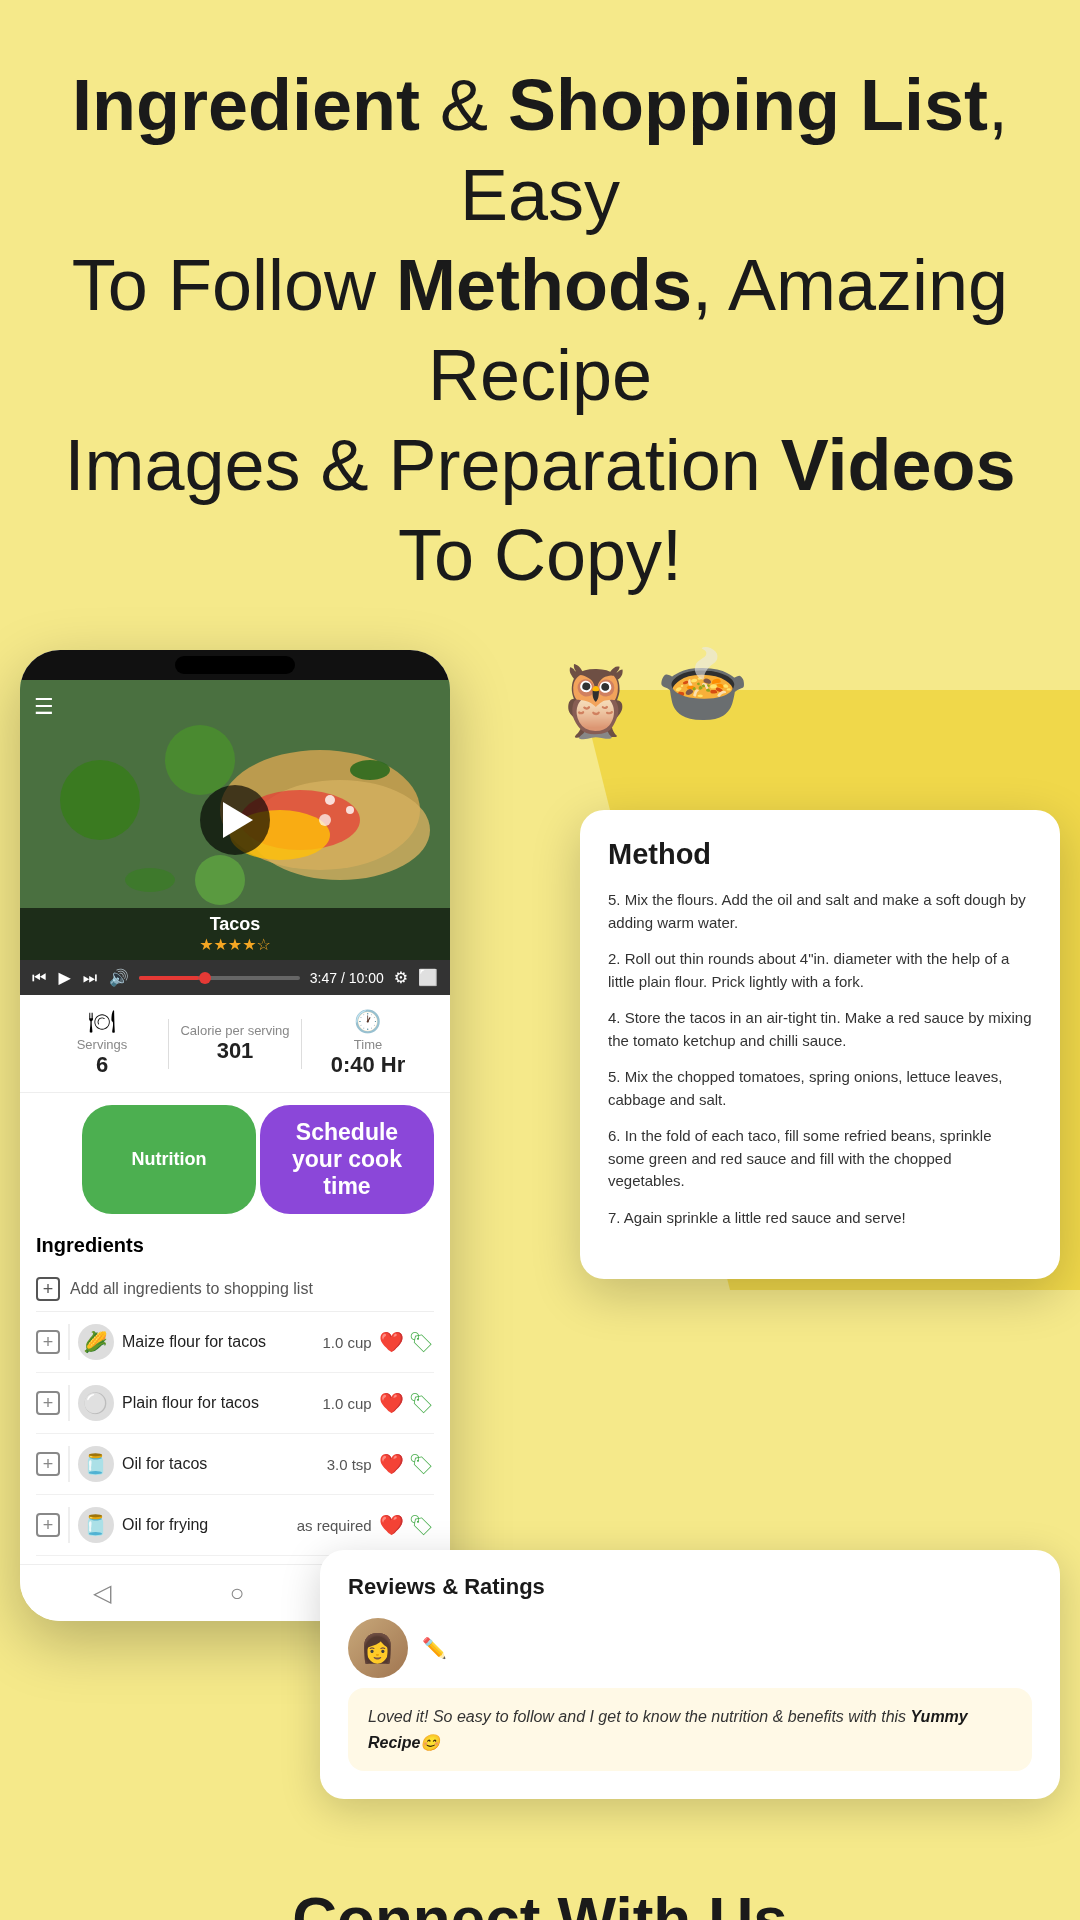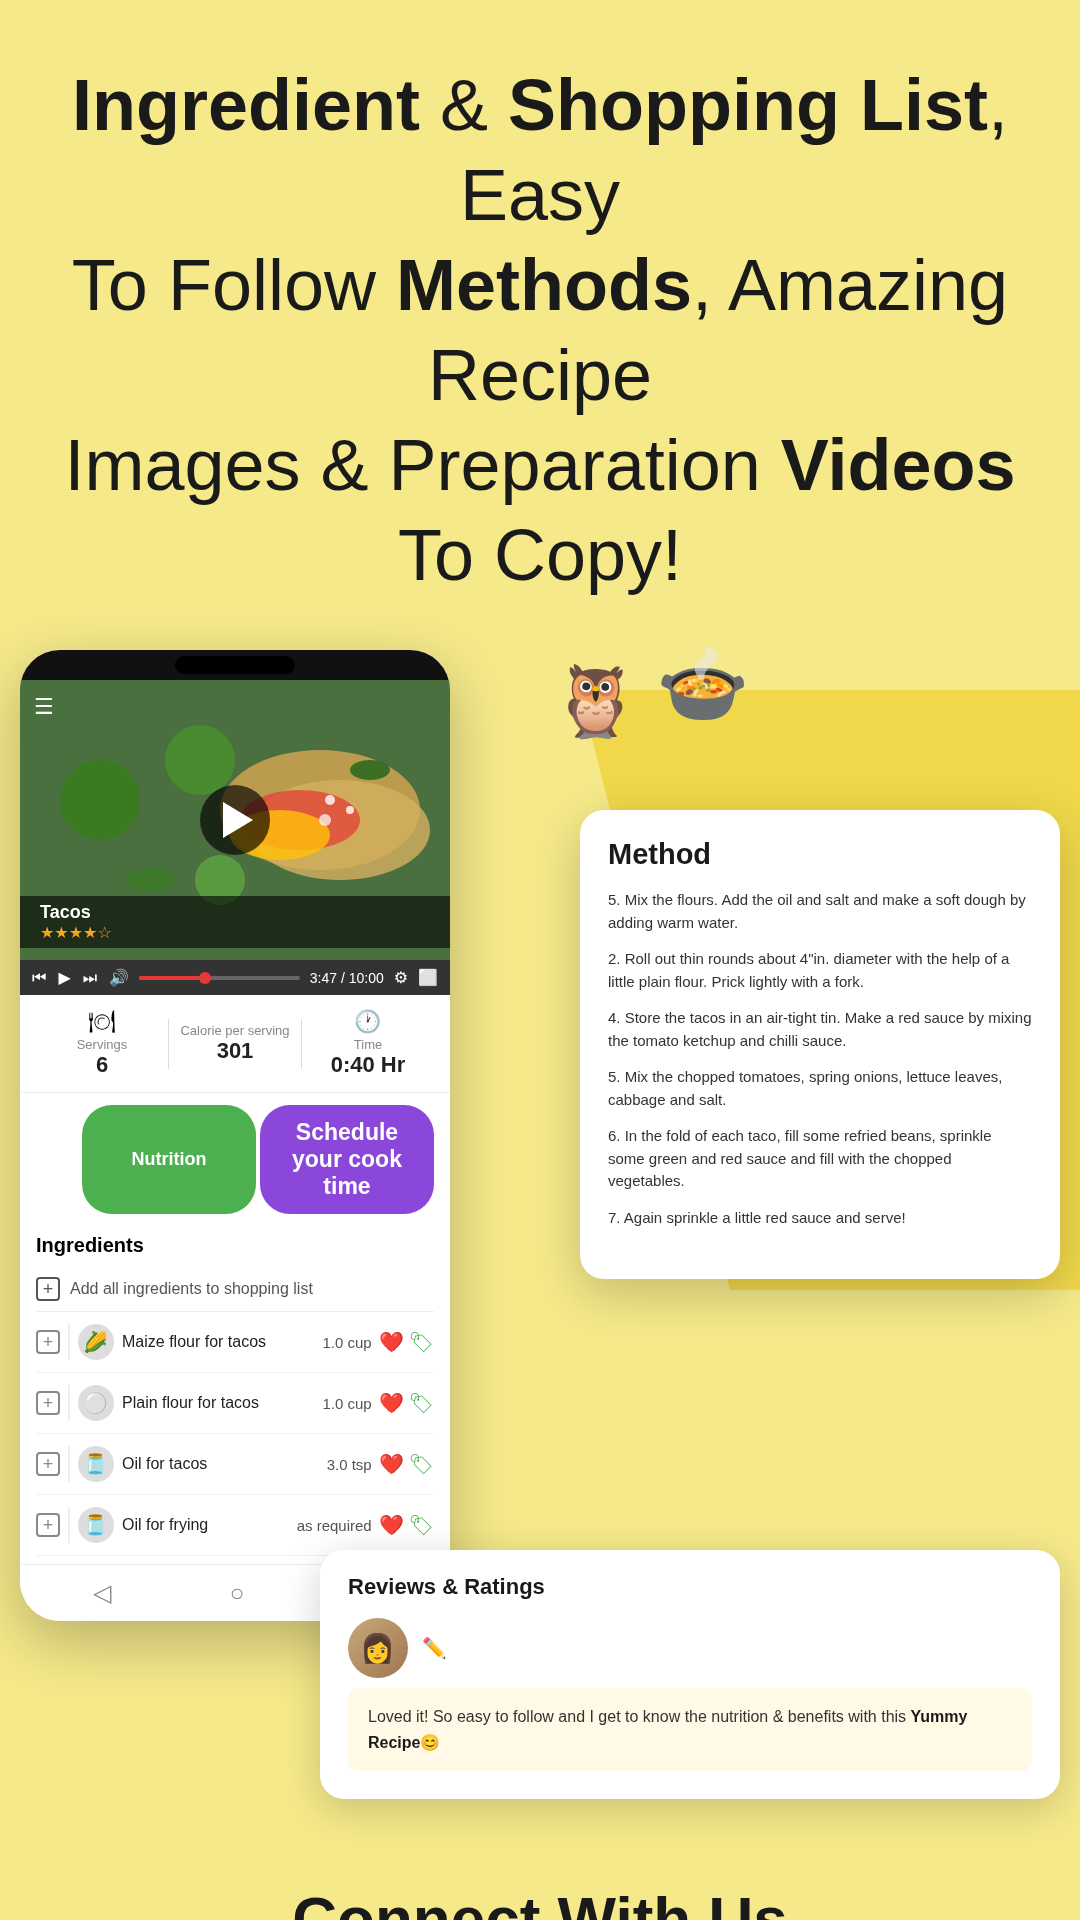--- a/index.html
+++ b/index.html
@@ -113,25 +113,26 @@
     }
     .hamburger-icon {
       position: absolute;
       top: 14px;
       left: 14px;
       color: white;
       font-size: 22px;
     }
     .video-title-bar {
       position: absolute;
-      bottom: 12px;
+      bottom: 0;
       left: 0;
       right: 0;
       background: rgba(0,0,0,0.6);
-      padding: 6px 20px;
+      padding: 6px 4px;
+      text-align: center;
     }
     .video-title-text {
       color: white;
       font-size: 18px;
       font-weight: bold;
     }
     .star-rating {
       color: #f5a623;
       font-size: 16px;
     }
@@ -418,26 +419,27 @@
       color: white;
       overflow: hidden;
     }
     .reviewer-info { flex: 1; }
     .reviewer-name { font-size: 17px; font-weight: bold; color: #1a1a1a; }
     .reviewer-date { font-size: 14px; color: #888; }
     .reviewer-stars { color: #f5a623; font-size: 20px; }
     .edit-icon { font-size: 20px; color: #888; }
     .review-quote-bg {
       background: #fff9e6;
-      border-radius: 10px;
+      border-radius: 16px;
       padding: 16px 20px;
       margin-top: 10px;
       font-size: 16px;
       color: #333;
       line-height: 1.6;
+      font-style: italic;
     }
     .review-bold { font-weight: 900; color: #1a1a1a; }
 
     
     .footer-section {
       text-align: center;
       padding: 60px 60px 40px;
     }
     .footer-title {
       font-size: 62px;

